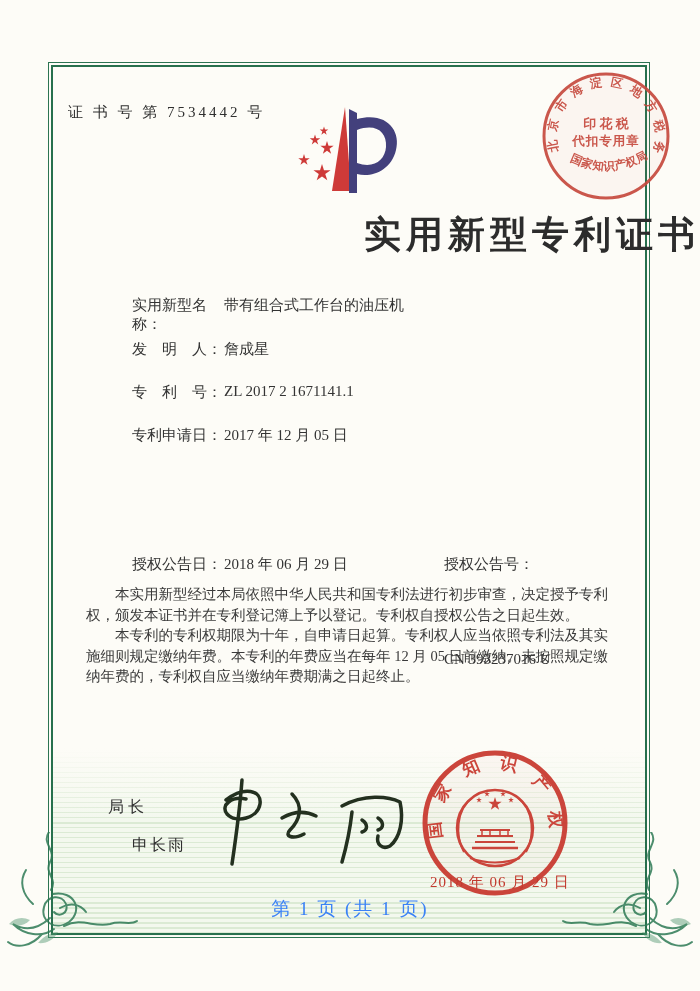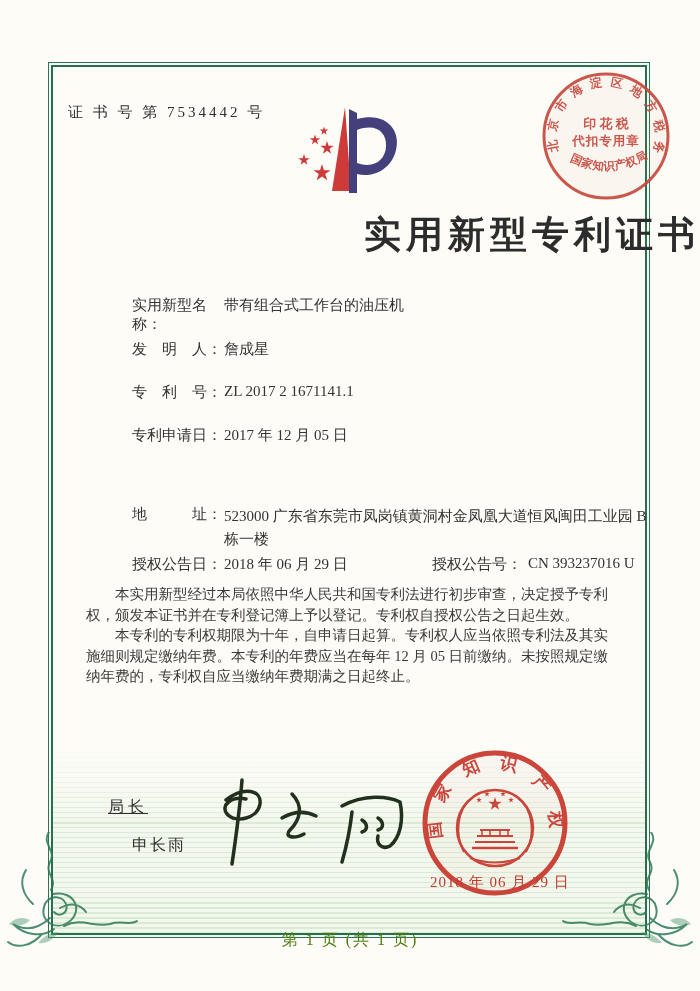--- a/index.html
+++ b/index.html
@@ -21,38 +21,38 @@
 
   .logo { position:absolute; left:293px; top:103px; z-index:3; }
 
   .title { position:absolute; left:0; top:210px; width:700px; text-align:right;
     font-size:37px; font-weight:700; letter-spacing:5px; color:#2c2c2c; z-index:3; }
 
   .field-row { position:absolute; left:88px; width:540px; font-size:15px; color:#333; z-index:3; display:flex;margin-left:44px; }
   .field-label { display:inline-block; width:92px; flex:0 0 92px; }
   .field-value { display:inline-block; }
   .row-addr .field-value { width:432px; line-height:23px; }
-  .col2 { position:absolute; left:300px; top:0; display:flex; }
+  .col2 { position:absolute; left:312px; top:0; display:flex;flex-direction:column; }
   .col2 .field-label { width:96px; flex:0 0 96px; }
 
   .paragraphs { position:absolute; left:86px; top:584px; width:534px; z-index:3;
     font-size:14.5px; line-height:20.5px; color:#3a3a3a; }
   .paragraphs p { text-indent:2em; }
 
-  .sig-title { position:absolute; left:108px; top:797px; font-size:16px; letter-spacing:4px; color:#2f2f2f; z-index:3;text-decoration:underline; }
+  .sig-title { position:absolute; left:108px; top:797px; font-size:16px; letter-spacing:4px; color:#2f2f2f; z-index:3; }
   .sig-name  { position:absolute; left:108px; top:835px; font-size:16px; letter-spacing:2px; color:#2f2f2f; z-index:3;margin-left:24px; }
   .sig-script { position:absolute; left:192px; top:772px; z-index:3; }
 
   .seal-tax { position:absolute; left:536px; top:66px; z-index:4; opacity:.92; }
   .seal-cnipa { position:absolute; left:420px; top:748px; z-index:4; opacity:.93; }
   .seal-date { position:absolute; left:430px; top:873px; font-size:15px; letter-spacing:1px;
     color:#c23a2e; z-index:5; white-space:nowrap; }
 
   .footer { position:absolute; left:0; top:896px; width:700px; text-align:center;
-    font-size:16px; letter-spacing:2px; color:#4d7c0f; z-index:3;margin-top:34px; }
+    font-size:19px; letter-spacing:2px; color:#3b82f6; z-index:3; }
 
   .flourish { position:absolute; z-index:3; }
   .flourish.bl { left:0px; top:832px; }
   .flourish.br { left:562px; top:832px; transform:scaleX(-1); }
 </style>
 </head>
 <body>
 
 <div class="page">
 
@@ -119,24 +119,20 @@
     <span class="field-label">发　明　人：</span>
     <span class="field-value">詹成星</span>
   </div>
   <div class="field-row" style="top:383px">
     <span class="field-label">专　利　号：</span>
     <span class="field-value">ZL 2017 2 1671141.1</span>
   </div>
   <div class="field-row" style="top:426px">
     <span class="field-label">专利申请日：</span>
     <span class="field-value">2017 年 12 月 05 日</span>
-  </div>
-  <div class="field-row row-addr" style="top:505px">
-    <span class="field-label">地　　　址：</span>
-    <span class="field-value">523000 广东省东莞市凤岗镇黄洞村金凤凰大道恒风闽田工业园 B 栋一楼</span>
   </div>
   <div class="field-row" style="top:555px">
     <span class="field-label">授权公告日：</span>
     <span class="field-value">2018 年 06 月 29 日</span>
     <span class="col2">
       <span class="field-label">授权公告号：</span>
       <span class="field-value">CN 393237016 U</span>
     </span>
   </div>
 

